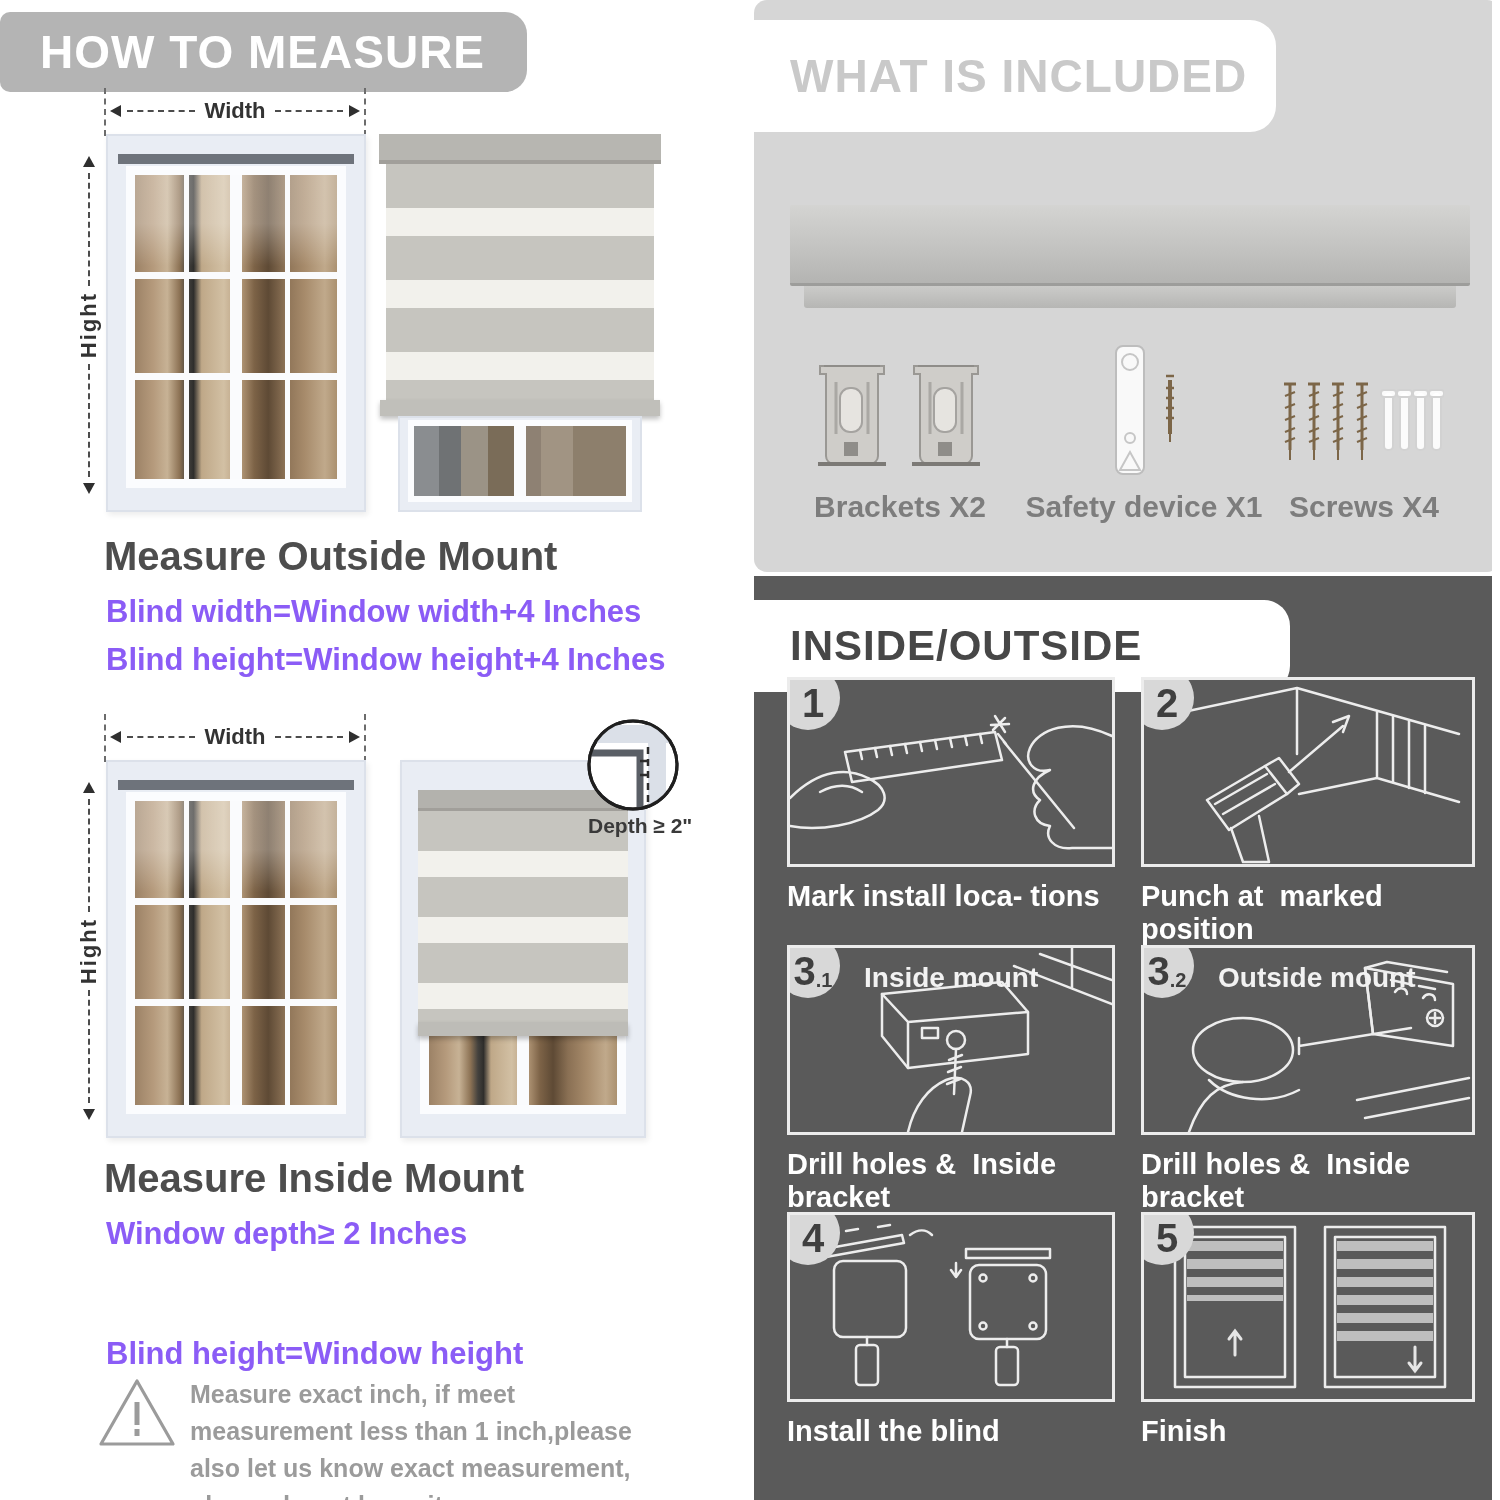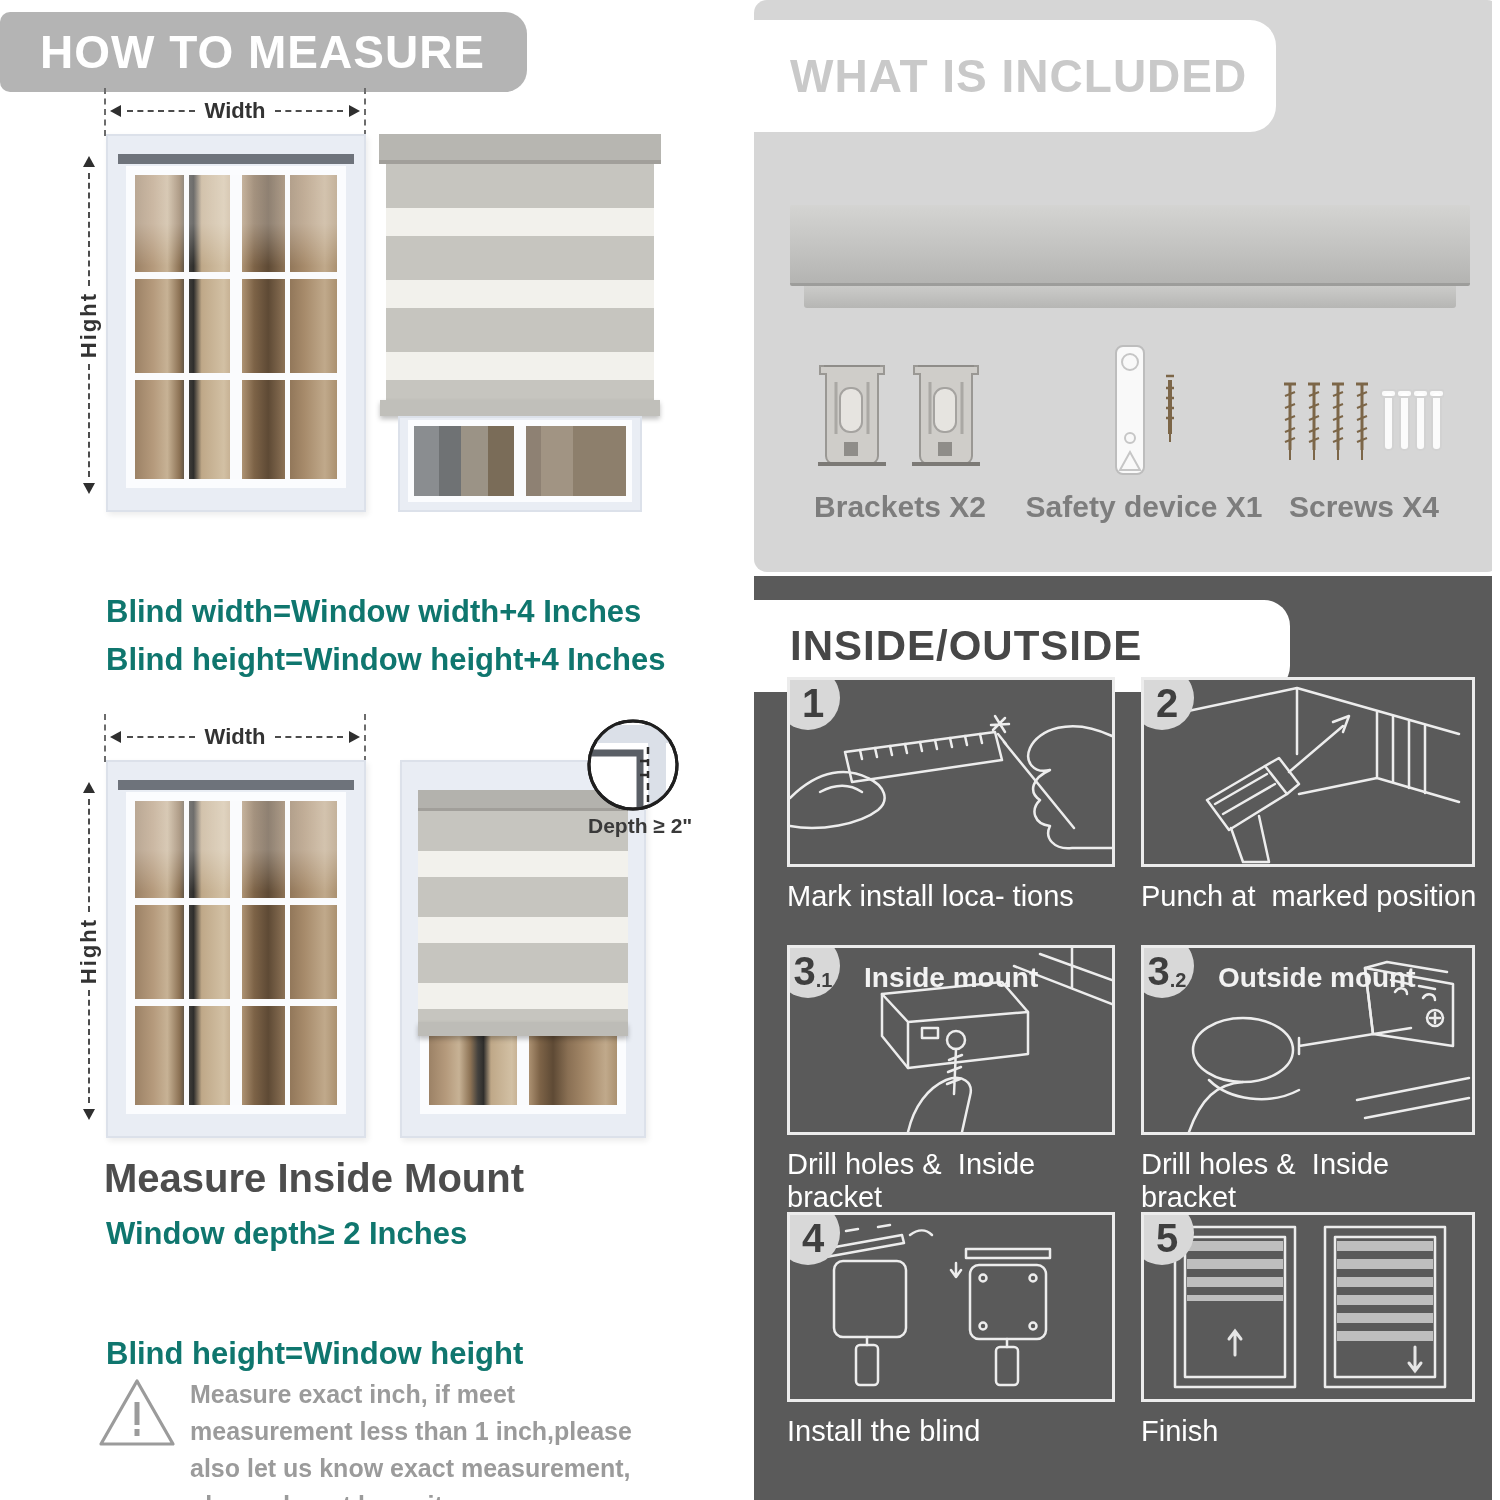--- a/index.html
+++ b/index.html
@@ -63,21 +63,21 @@
 
   
   .wi-blind{position:absolute;left:18px;right:18px;top:30px;height:246px;}
   .wi-cassette{position:absolute;left:0;right:0;top:0;height:18px;background:#b3b2ad;border-bottom:3px solid #a19f9a;}
   .wi-stripes{position:absolute;left:0;right:0;top:21px;bottom:14px;
               background:repeating-linear-gradient(180deg,#c6c5bf 0 40px,#f2f1ec 40px 66px);}
   .wi-rail{position:absolute;left:0;right:0;bottom:0;height:14px;background:#bdbcb7;box-shadow:0 3px 5px rgba(0,0,0,.25);}
 
   
   .h-dark{position:absolute;font-size:40px;font-weight:bold;color:#4d4d4d;}
-  .l-gray{position:absolute;font-size:31px;font-weight:bold;color:#0f766e;}
+  .l-gray{position:absolute;font-size:31px;font-weight:bold;color:#8b5cf6;}
   .depth-note{position:absolute;font-size:21px;font-weight:bold;color:#3a3a3a;}
   .warn-text{position:absolute;font-size:25px;font-weight:bold;color:#9b9b9b;line-height:37px;width:470px;}
 
   
   .panel-light{position:absolute;left:754px;top:0;width:746px;height:572px;background:#d6d6d6;border-radius:13px;}
   .panel-dark{position:absolute;left:754px;top:576px;width:746px;height:924px;background:#5a5a5a;}
   .hdr-box{position:absolute;background:#ffffff;border-radius:0 26px 26px 0;box-sizing:border-box;}
   .hdr-included{left:0;top:20px;width:522px;height:112px;line-height:112px;padding-left:36px;
                 font-size:46px;font-weight:bold;color:#c9c9c9;letter-spacing:1px;}
   .hdr-mount{left:0;top:24px;width:536px;height:92px;line-height:92px;padding-left:36px;
@@ -92,21 +92,21 @@
   .comp-label{position:absolute;font-size:30px;font-weight:bold;color:#7d7d7d;text-align:center;}
 
   
   .step-box{position:absolute;border:3px solid #ececec;box-sizing:border-box;overflow:hidden;background:#5a5a5a;}
   .step-badge{position:absolute;left:-14px;top:-14px;width:64px;height:64px;border-radius:50%;background:#d8d8d8;
               color:#3f3f3f;display:flex;align-items:center;justify-content:center;padding:10px 0 0 10px;
               box-sizing:border-box;}
   .step-badge .num{font-size:40px;font-weight:bold;line-height:1;}
   .step-badge .sub{font-size:20px;font-weight:bold;align-self:flex-end;margin-bottom:6px;}
   .step-inlabel{position:absolute;left:74px;top:14px;font-size:28px;font-weight:bold;color:#f2f2f2;}
-  .step-caption{position:absolute;font-size:29px;font-weight:normal;color:#ffffff;white-space:pre-wrap;}
+  .step-caption{position:absolute;font-size:29px;font-weight:bold;color:#ffffff;white-space:pre-wrap;}
   .step-art{position:absolute;inset:0;width:100%;height:100%;}
 </style>
 </head>
 <body>
 
 <div class="canvas">
 
   <div class="banner-left">
     <span>HOW TO MEASURE</span>
   </div>
@@ -144,20 +144,21 @@
     <div class="bo-cassette"></div>
     <div class="bo-stripes"></div>
     <div class="bo-rail"></div>
     <div class="bo-window">
       <div class="bo-photo">
         <div class="mull mc"></div>
       </div>
     </div>
   </div>
 
+  <div class="h-dark" style="left:104px;top:534px;">Measure Outside Mount</div>
   <div class="l-gray" style="left:106px;top:594px;">Blind width=Window width+4 Inches</div>
   <div class="l-gray" style="left:106px;top:642px;">Blind height=Window height+4 Inches</div>
 
   <div class="dim-w" style="left:104px;top:724px;width:262px;">
     <span class="vt left"></span>
     <span class="vt right"></span>
     <span class="ah l"></span>
     <span class="dash"></span>
     <span class="lbl">Width</span>
     <span class="dash"></span>

